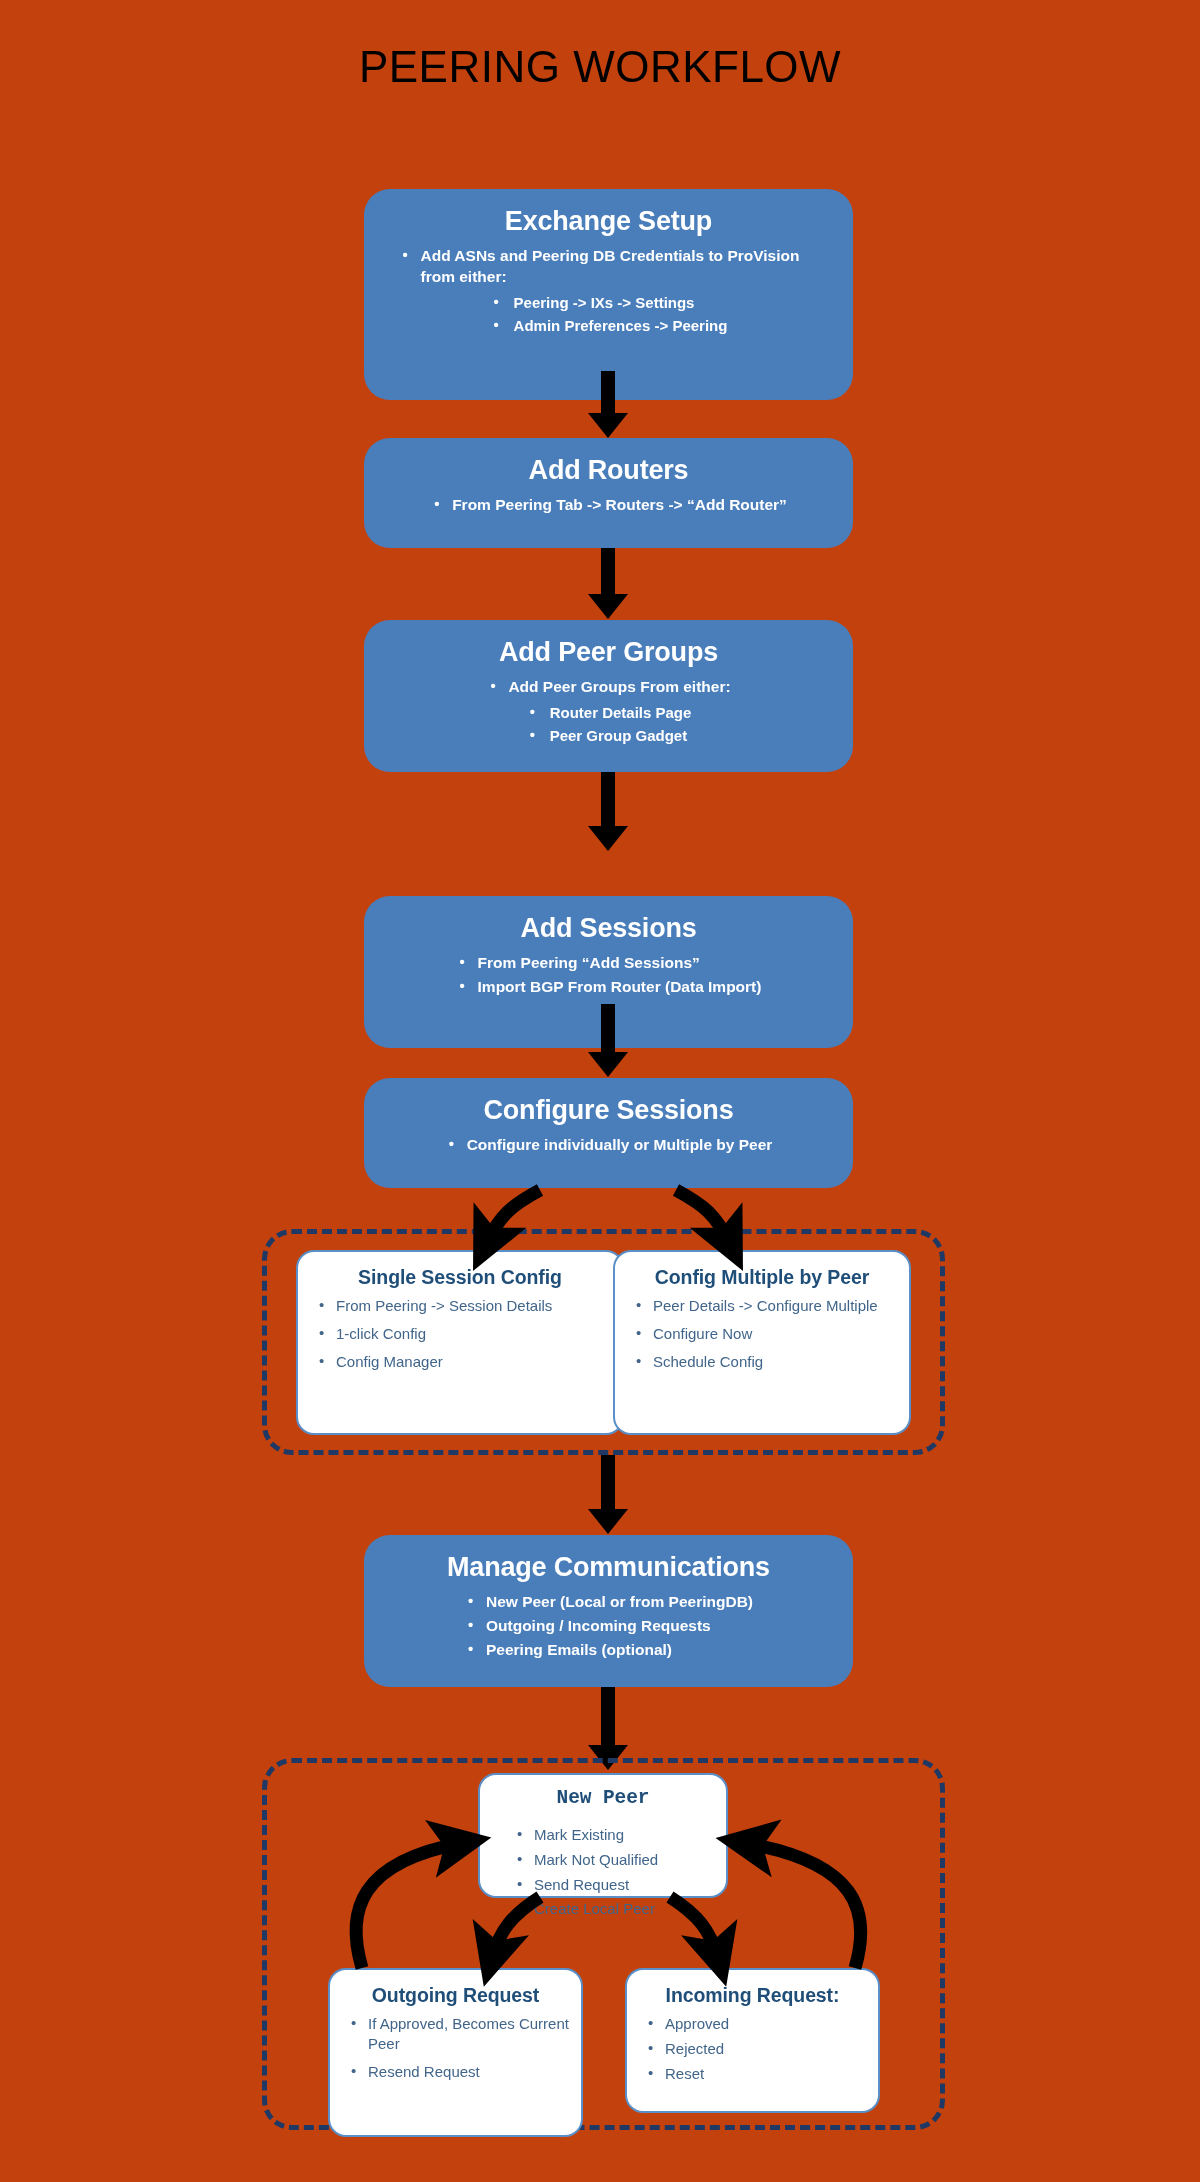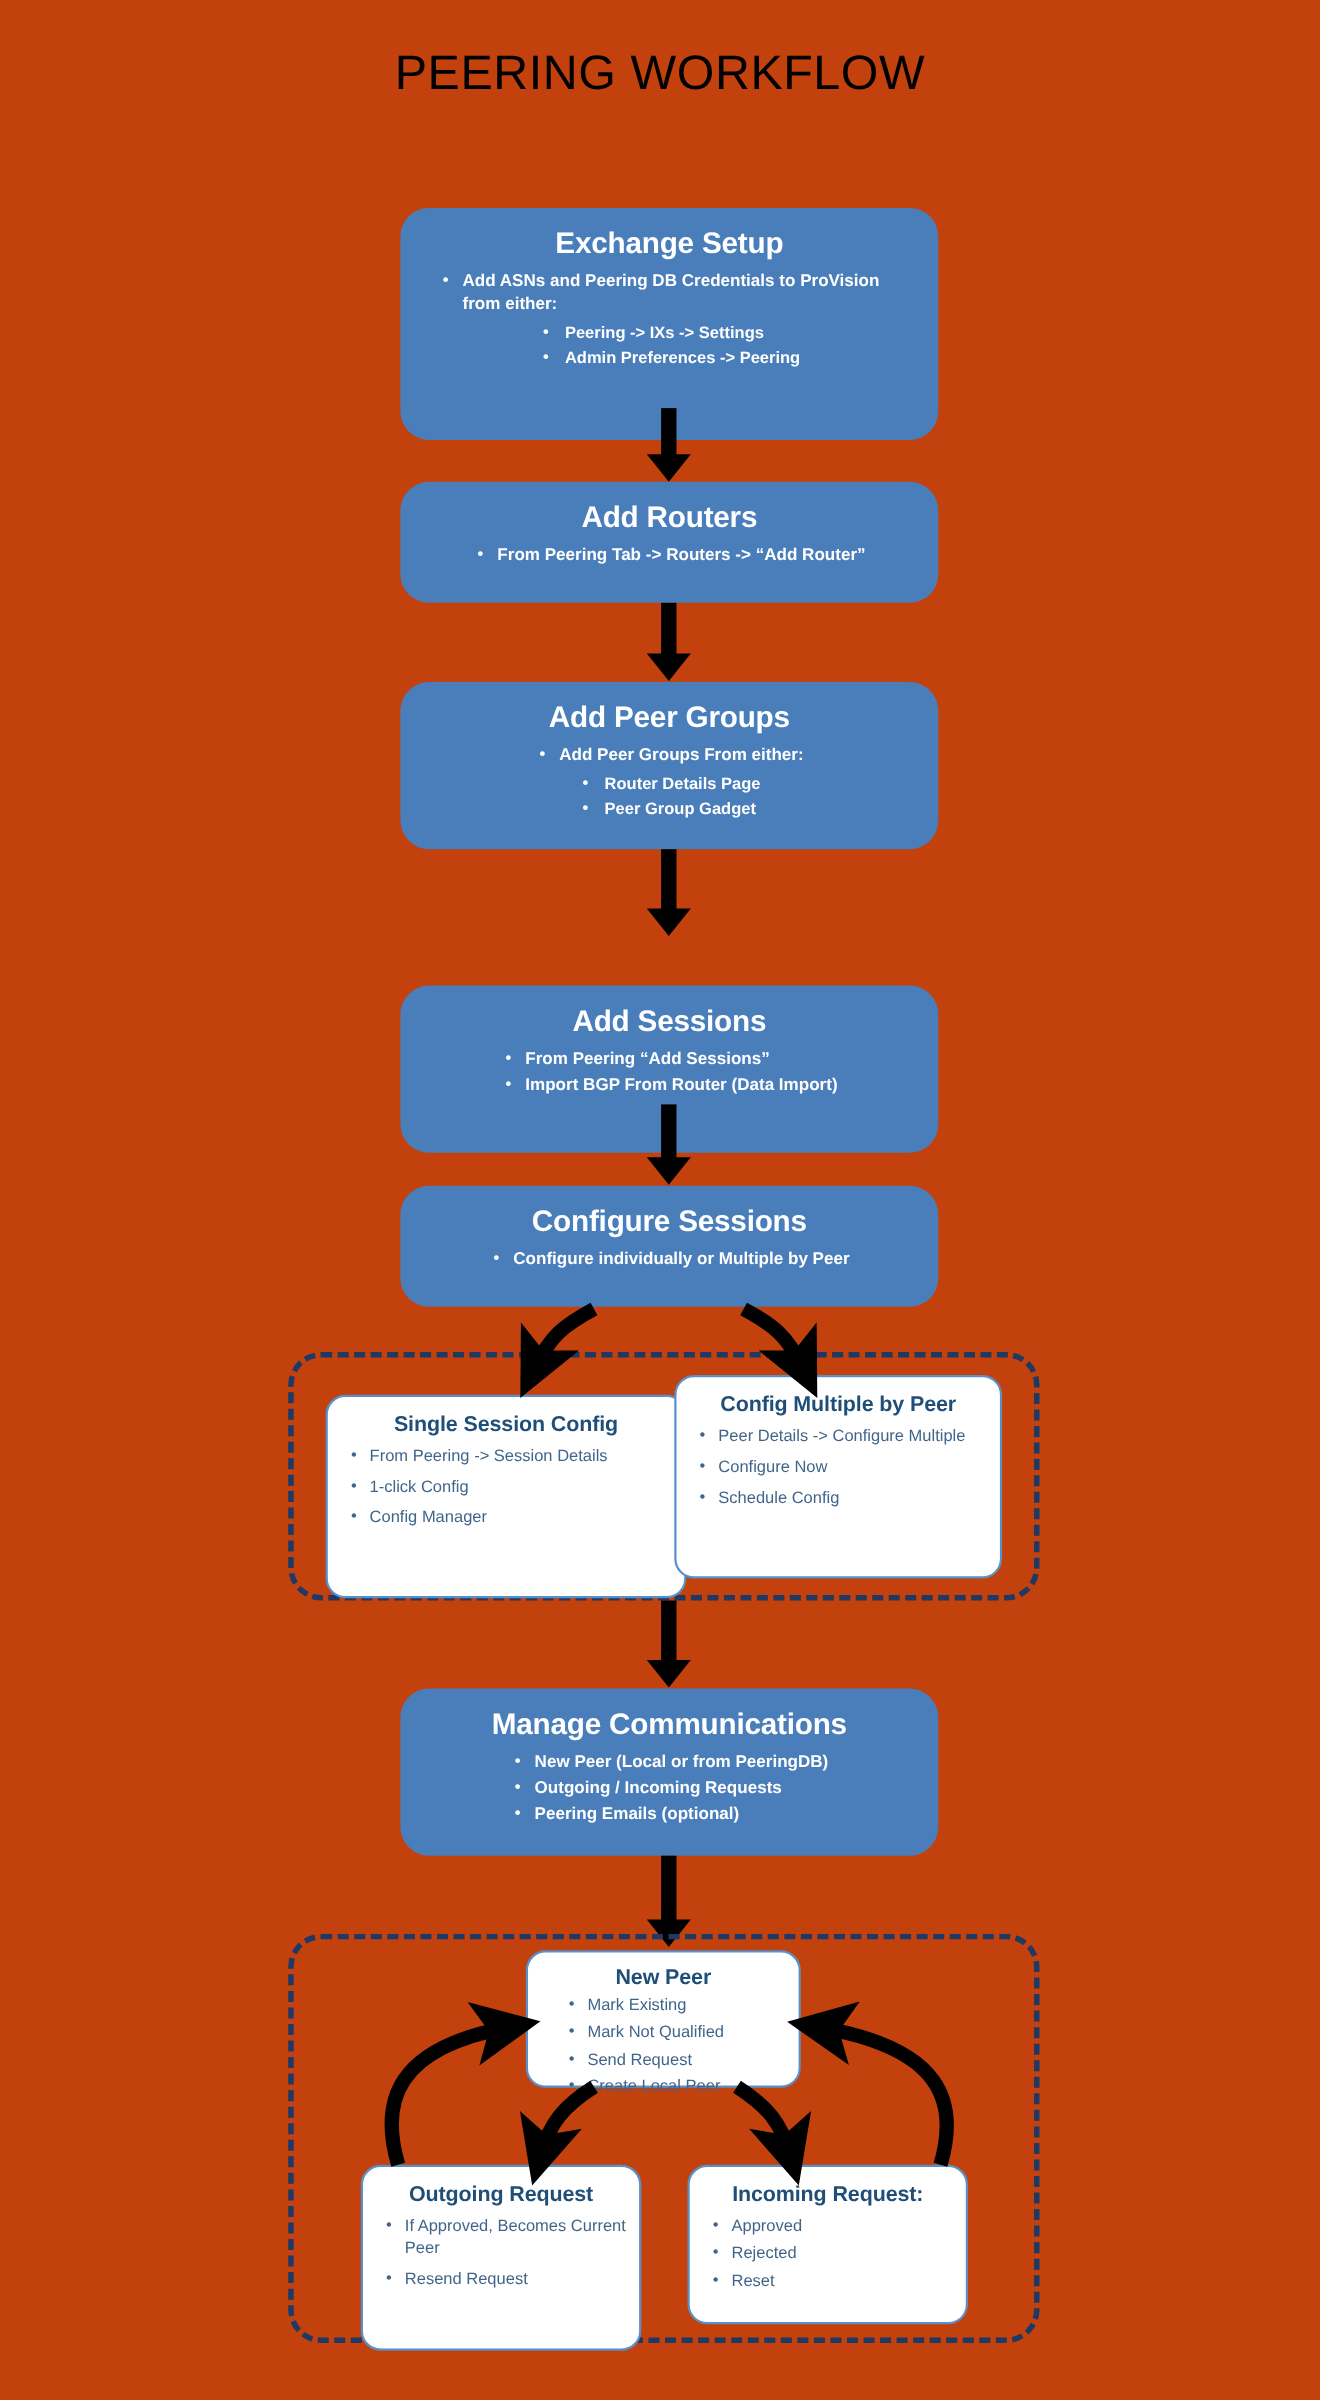--- a/index.html
+++ b/index.html
@@ -254,21 +254,21 @@
     <div class="step-title">Configure Sessions</div>
     <div class="lvl0-wrap">
       <ul class="step-list" style="max-width:none;">
         <li>Configure individually or Multiple by Peer</li>
       </ul>
     </div>
   </div>
 
   <div class="dashed-group" style="left:262px; top:1229px; width:683px; height:226px;"></div>
 
-  <div class="sub-box" style="left:296px; top:1250px; width:328px; height:185px;margin-top:18px;">
+  <div class="sub-box" style="left:296px; top:1250px; width:328px; height:185px;">
     <div class="sub-title">Single Session Config</div>
     <ul class="sub-list-items">
       <li>From Peering -&gt; Session Details</li>
       <li>1-click Config</li>
       <li>Config Manager</li>
     </ul>
   </div>
 
   <div class="sub-box" style="left:613px; top:1250px; width:298px; height:185px;">
     <div class="sub-title">Config Multiple by Peer</div>
@@ -296,21 +296,21 @@
   </div>
 
   <div class="v-arrow" style="left:588px; top:1687px; height:84px;">
     <div class="shaft" style="height:60px;"></div>
     <div class="head" style="top:58px;"></div>
   </div>
 
   <div class="dashed-group" style="left:262px; top:1758px; width:683px; height:372px;"></div>
 
   <div class="sub-box" style="left:478px; top:1773px; width:250px; height:125px;">
-    <div class="sub-title" style="margin:2px 0 3px 0;">New Peer</div>
+    <div class="sub-title" style="margin:2px 0 16px 0;font-family:Liberation Mono, monospace;">New Peer</div>
     <ul class="sub-list-items tight" style="padding-left:24px;">
       <li>Mark Existing</li>
       <li>Mark Not Qualified</li>
       <li>Send Request</li>
       <li>Create Local Peer</li>
     </ul>
   </div>
 
   <div class="sub-box" style="left:328px; top:1968px; width:255px; height:169px;">
     <div class="sub-title">Outgoing Request</div>

